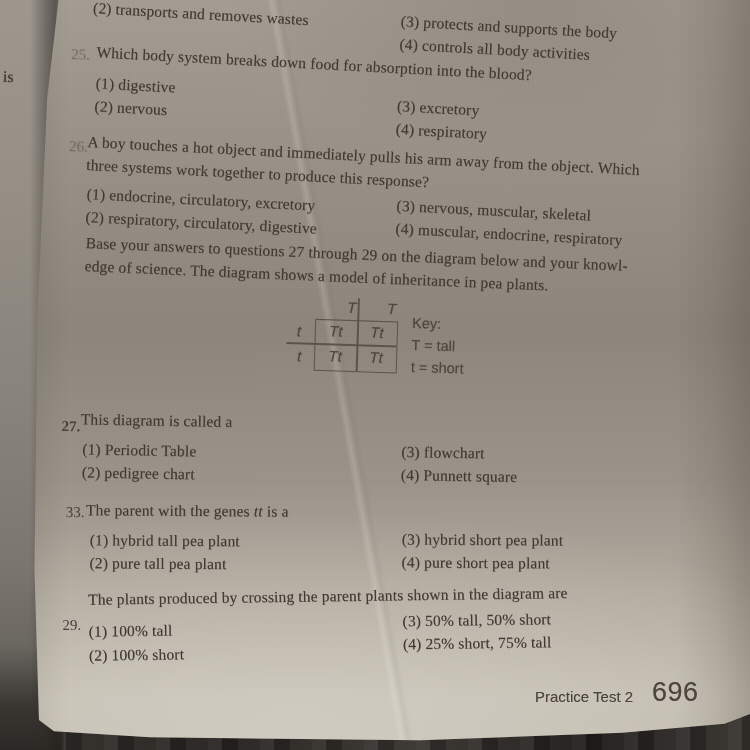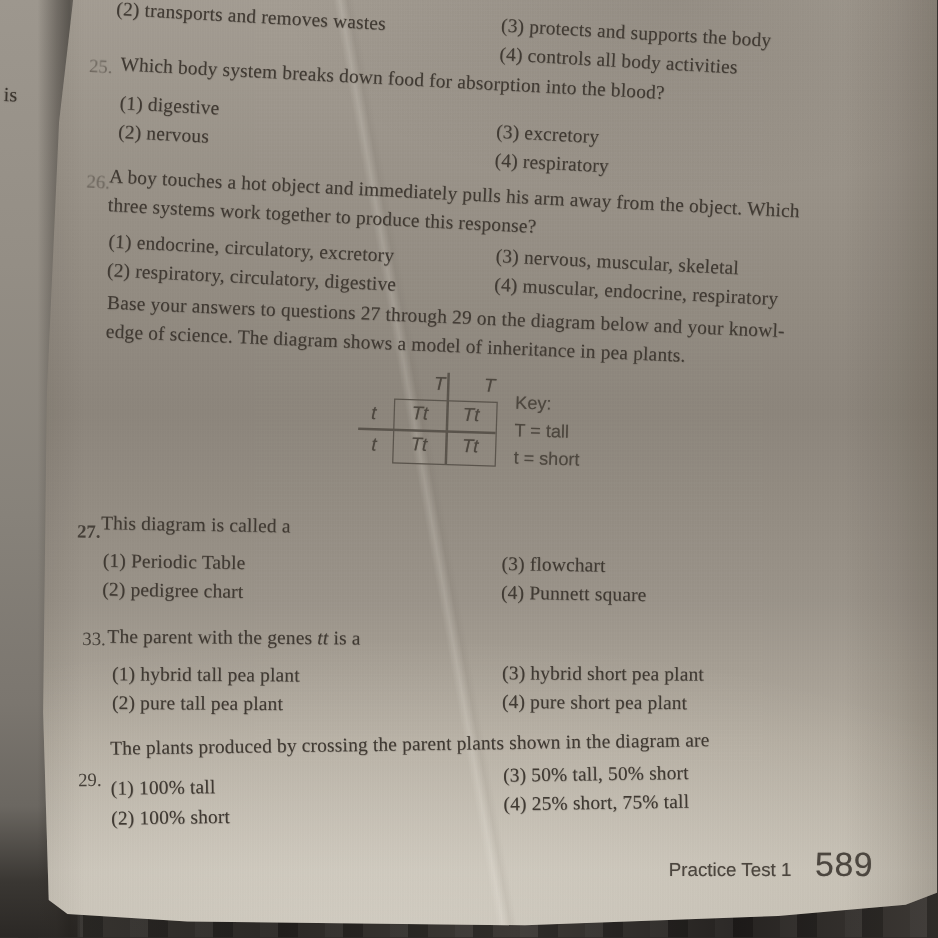--- a/index.html
+++ b/index.html
@@ -168,17 +168,17 @@
       <div class="opts" style="left:26px;top:32px;">
         <div class="opt" style="line-height:24px;">(1) 100% tall</div>
         <div class="opt" style="line-height:24px;">(2) 100% short</div>
       </div>
       <div class="opts" style="left:340px;top:26px;">
         <div class="opt">(3) 50% tall, 50% short</div>
         <div class="opt">(4) 25% short, 75% tall</div>
       </div>
     </div>
 
-    <span class="footer-label">Practice Test 1</span>
-    <span class="footer-page">589</span>
+    <span class="footer-label">Practice Test 2</span>
+    <span class="footer-page">696</span>
 
   </div>
 </div>
 
 </body></html>

